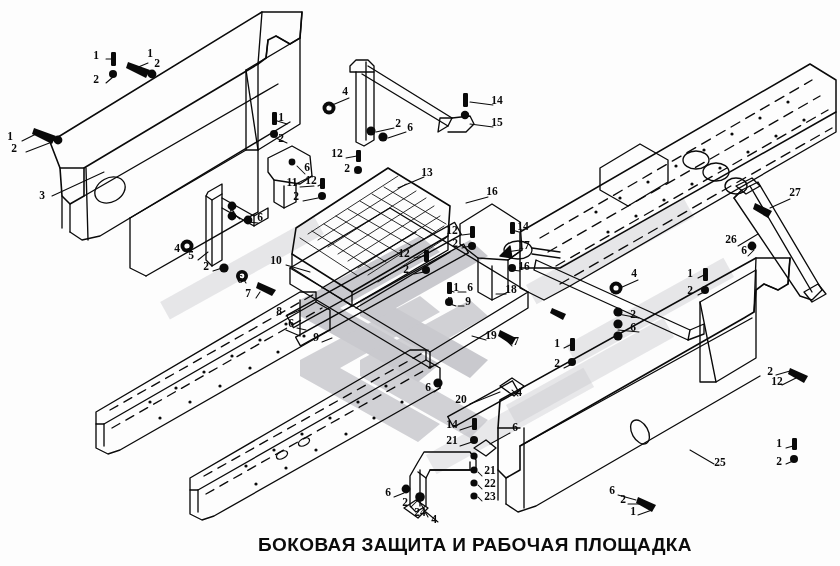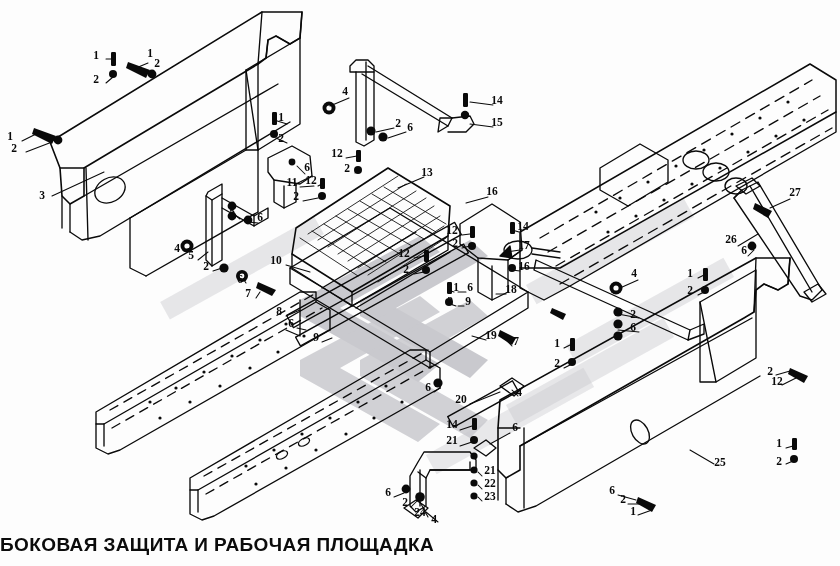--- a/index.html
+++ b/index.html
@@ -22,21 +22,21 @@
     left: 0;
     top: 0;
     width: 840px;
     height: 566px;
   }
   #title-bar {
     position: absolute;
     left: 0;
     bottom: 10px;
     width: 692px;
-    text-align: left;
+    text-align: right;
   }
   #title-text {
     font-family: "Liberation Sans", sans-serif;
     font-size: 19px;
     font-weight: bold;
     letter-spacing: 0.4px;
     color: #0b0b0b;
   }
   .cal {
     font-family: "Liberation Serif", serif;

